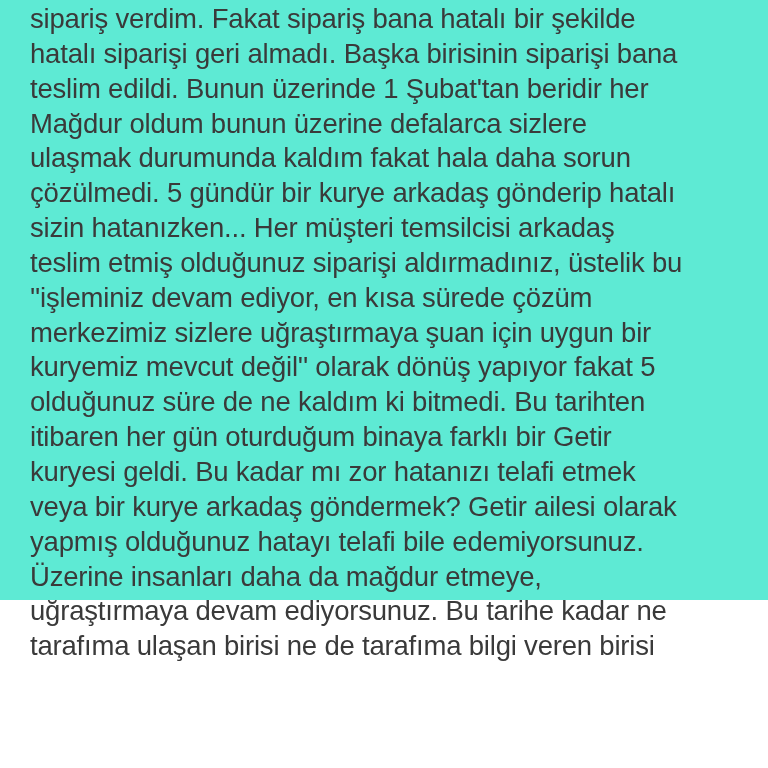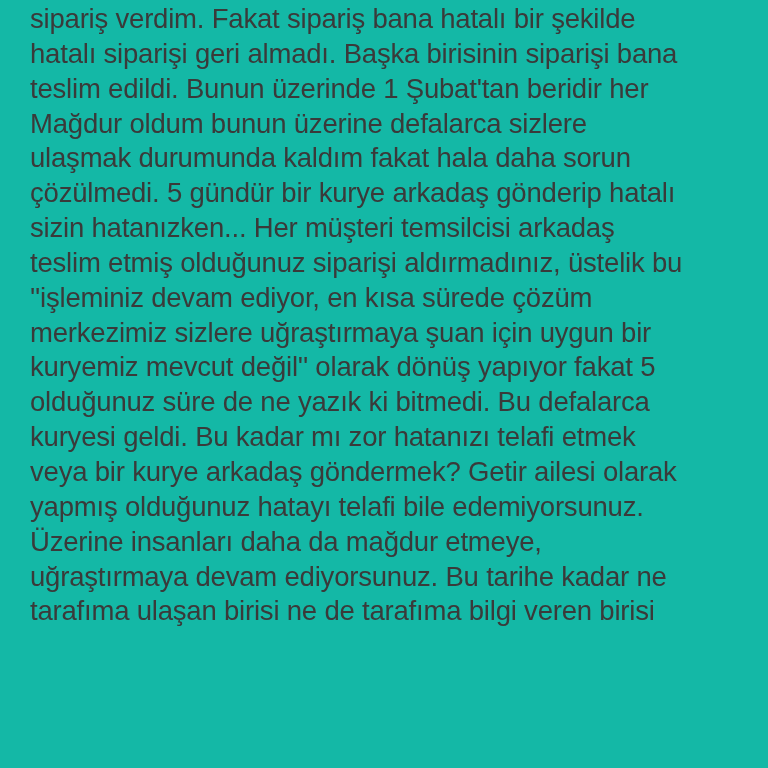--- a/index.html
+++ b/index.html
@@ -5,22 +5,22 @@
   html, body {
     margin: 0;
     padding: 0;
     background: #ffffff;
     width: 768px;
     height: 768px;
     overflow: hidden;
   }
   .page {
     width: 768px;
-    height: 768px;
-    background: #14b8a6;
+    height: 600px;
+    background: #5eead4;
     box-sizing: border-box;
     padding: 2px 0 0 30px;
     font-family: "Liberation Sans", "DejaVu Sans", sans-serif;
     font-size: 27.5px;
     font-weight: 400;
     color: #3a3a3a;
     letter-spacing: -0.2px;
   }
   .text-line {
     display: block;
@@ -37,20 +37,21 @@
   <span class="text-line">hatalı siparişi geri almadı. Başka birisinin siparişi bana</span>
   <span class="text-line">teslim edildi. Bunun üzerinde 1 Şubat'tan beridir her</span>
   <span class="text-line">Mağdur oldum bunun üzerine defalarca sizlere</span>
   <span class="text-line">ulaşmak durumunda kaldım fakat hala daha sorun</span>
   <span class="text-line">çözülmedi. 5 gündür bir kurye arkadaş gönderip hatalı</span>
   <span class="text-line">sizin hatanızken... Her müşteri temsilcisi arkadaş</span>
   <span class="text-line">teslim etmiş olduğunuz siparişi aldırmadınız, üstelik bu</span>
   <span class="text-line">''işleminiz devam ediyor, en kısa sürede çözüm</span>
   <span class="text-line">merkezimiz sizlere uğraştırmaya şuan için uygun bir</span>
   <span class="text-line">kuryemiz mevcut değil'' olarak dönüş yapıyor fakat 5</span>
-  <span class="text-line">olduğunuz süre de ne yazık ki bitmedi. Bu defalarca</span>
+  <span class="text-line">olduğunuz süre de ne kaldım ki bitmedi. Bu tarihten</span>
+  <span class="text-line">itibaren her gün oturduğum binaya farklı bir Getir</span>
   <span class="text-line">kuryesi geldi. Bu kadar mı zor hatanızı telafi etmek</span>
   <span class="text-line">veya bir kurye arkadaş göndermek? Getir ailesi olarak</span>
   <span class="text-line">yapmış olduğunuz hatayı telafi bile edemiyorsunuz.</span>
   <span class="text-line">Üzerine insanları daha da mağdur etmeye,</span>
   <span class="text-line">uğraştırmaya devam ediyorsunuz. Bu tarihe kadar ne</span>
   <span class="text-line">tarafıma ulaşan birisi ne de tarafıma bilgi veren birisi</span>
 </div>
 
 </body></html>

